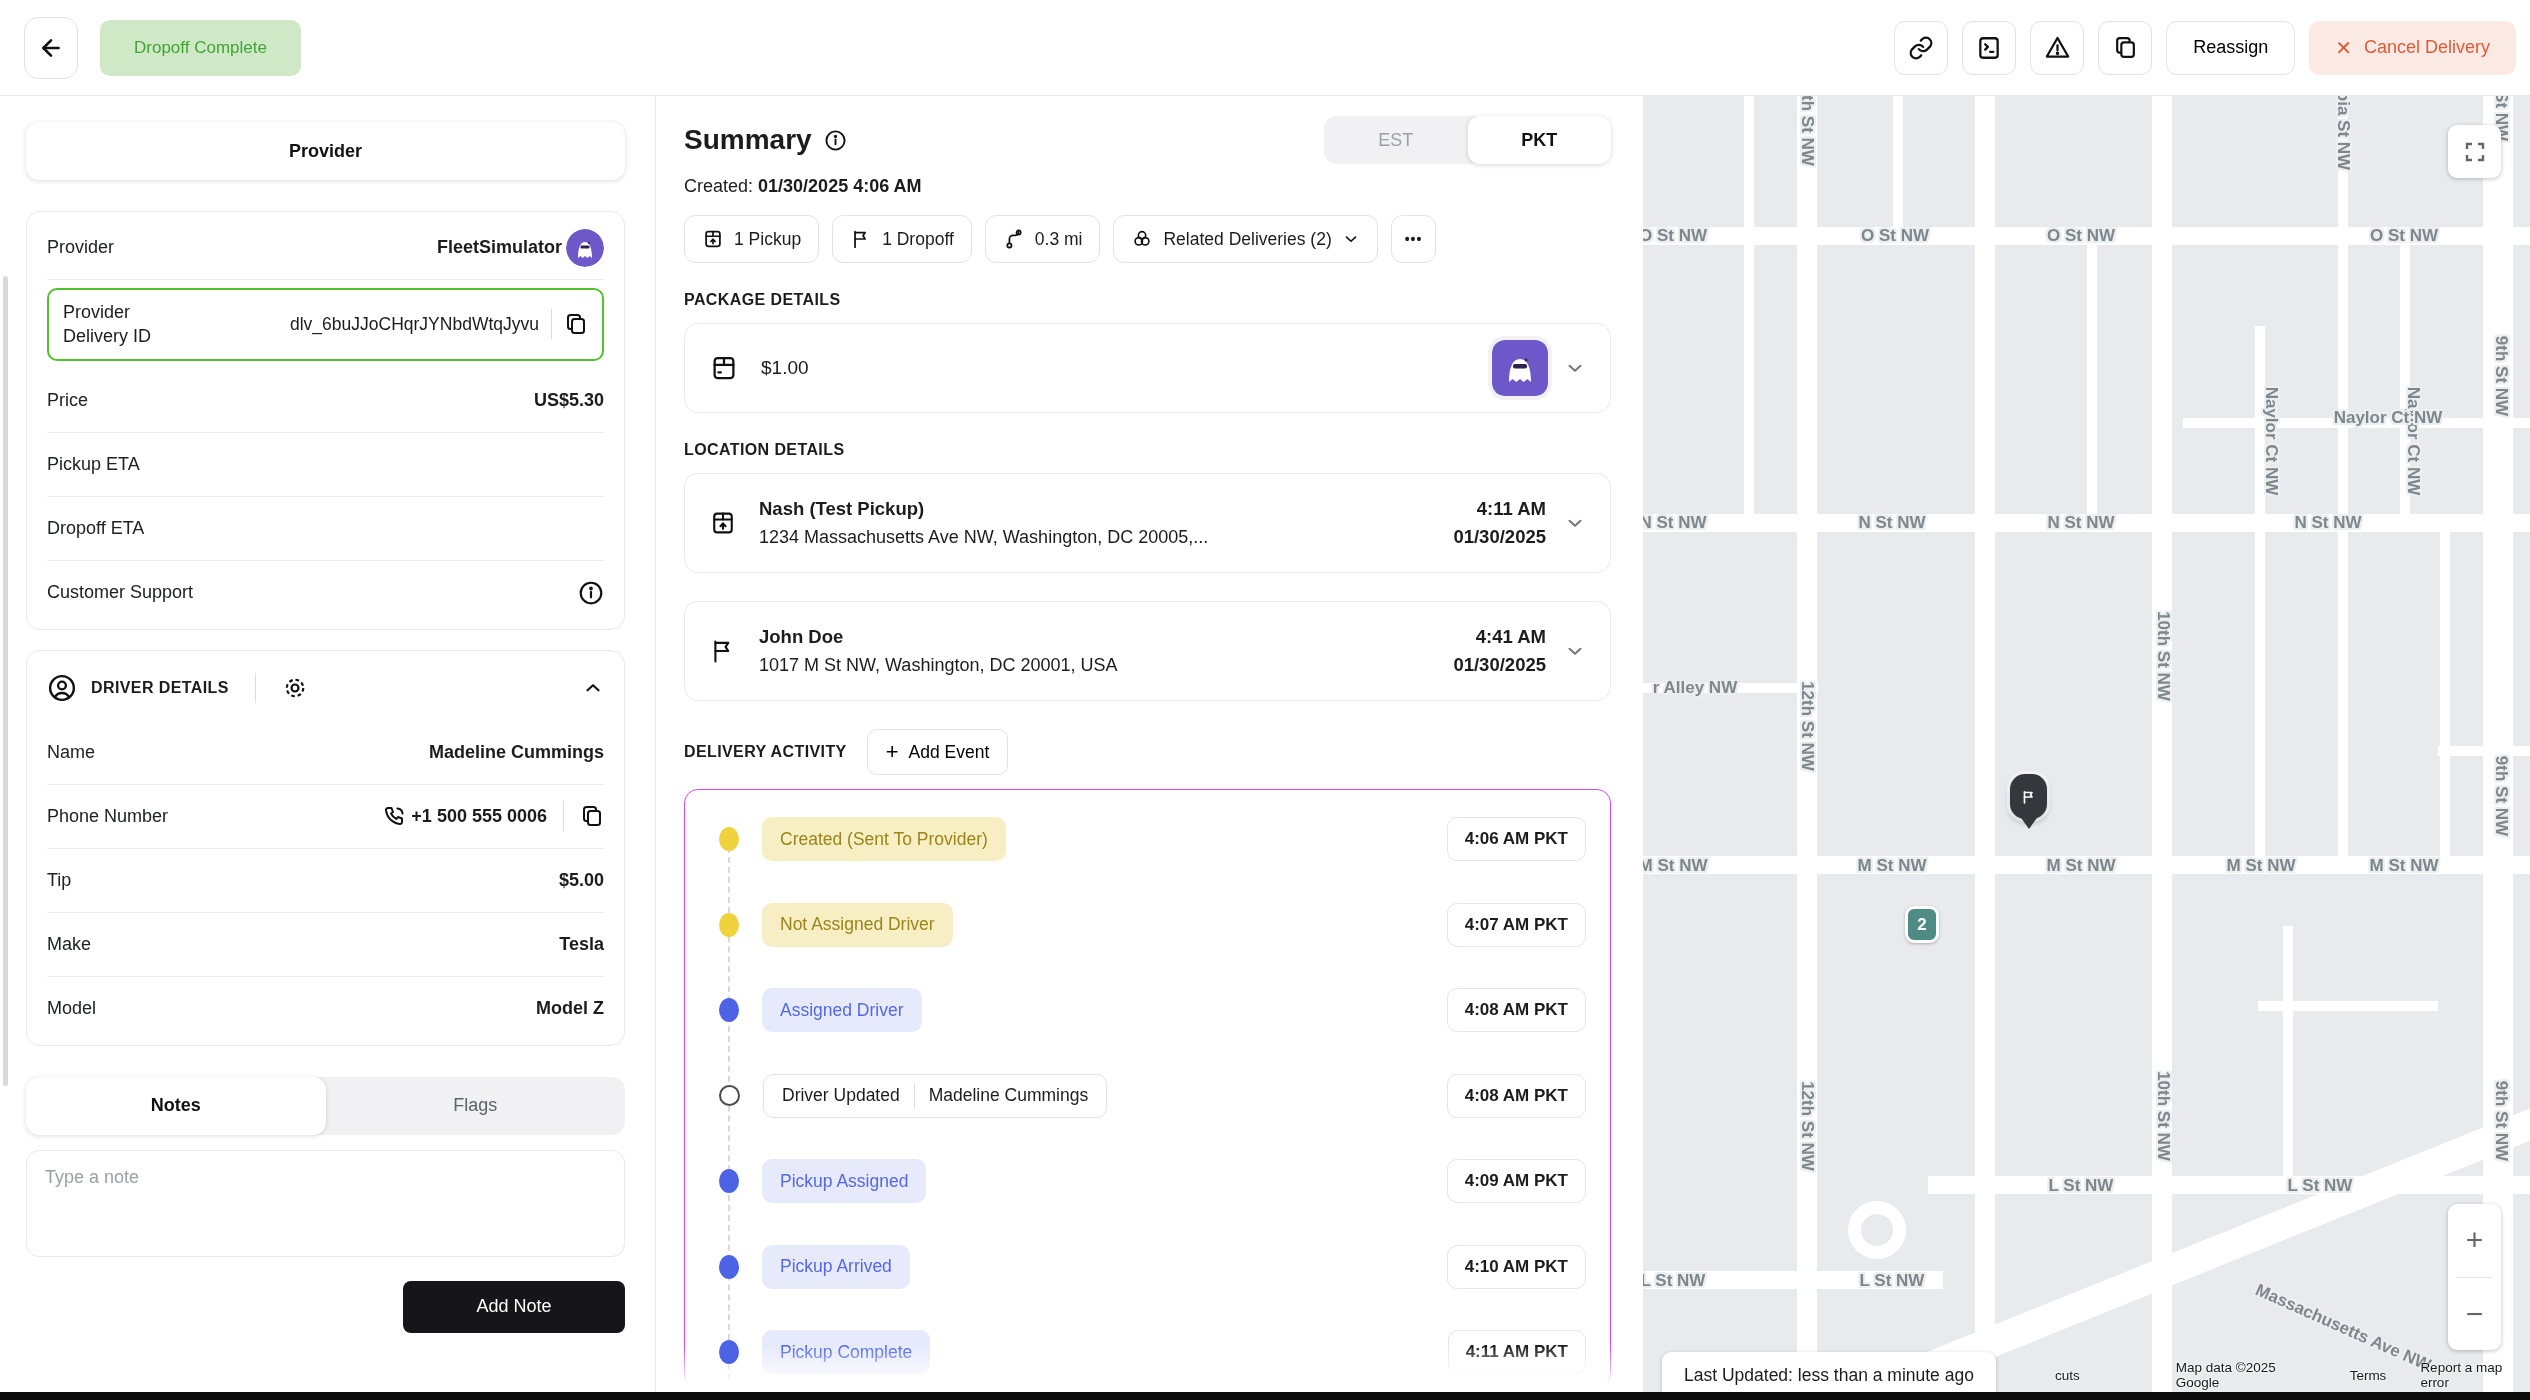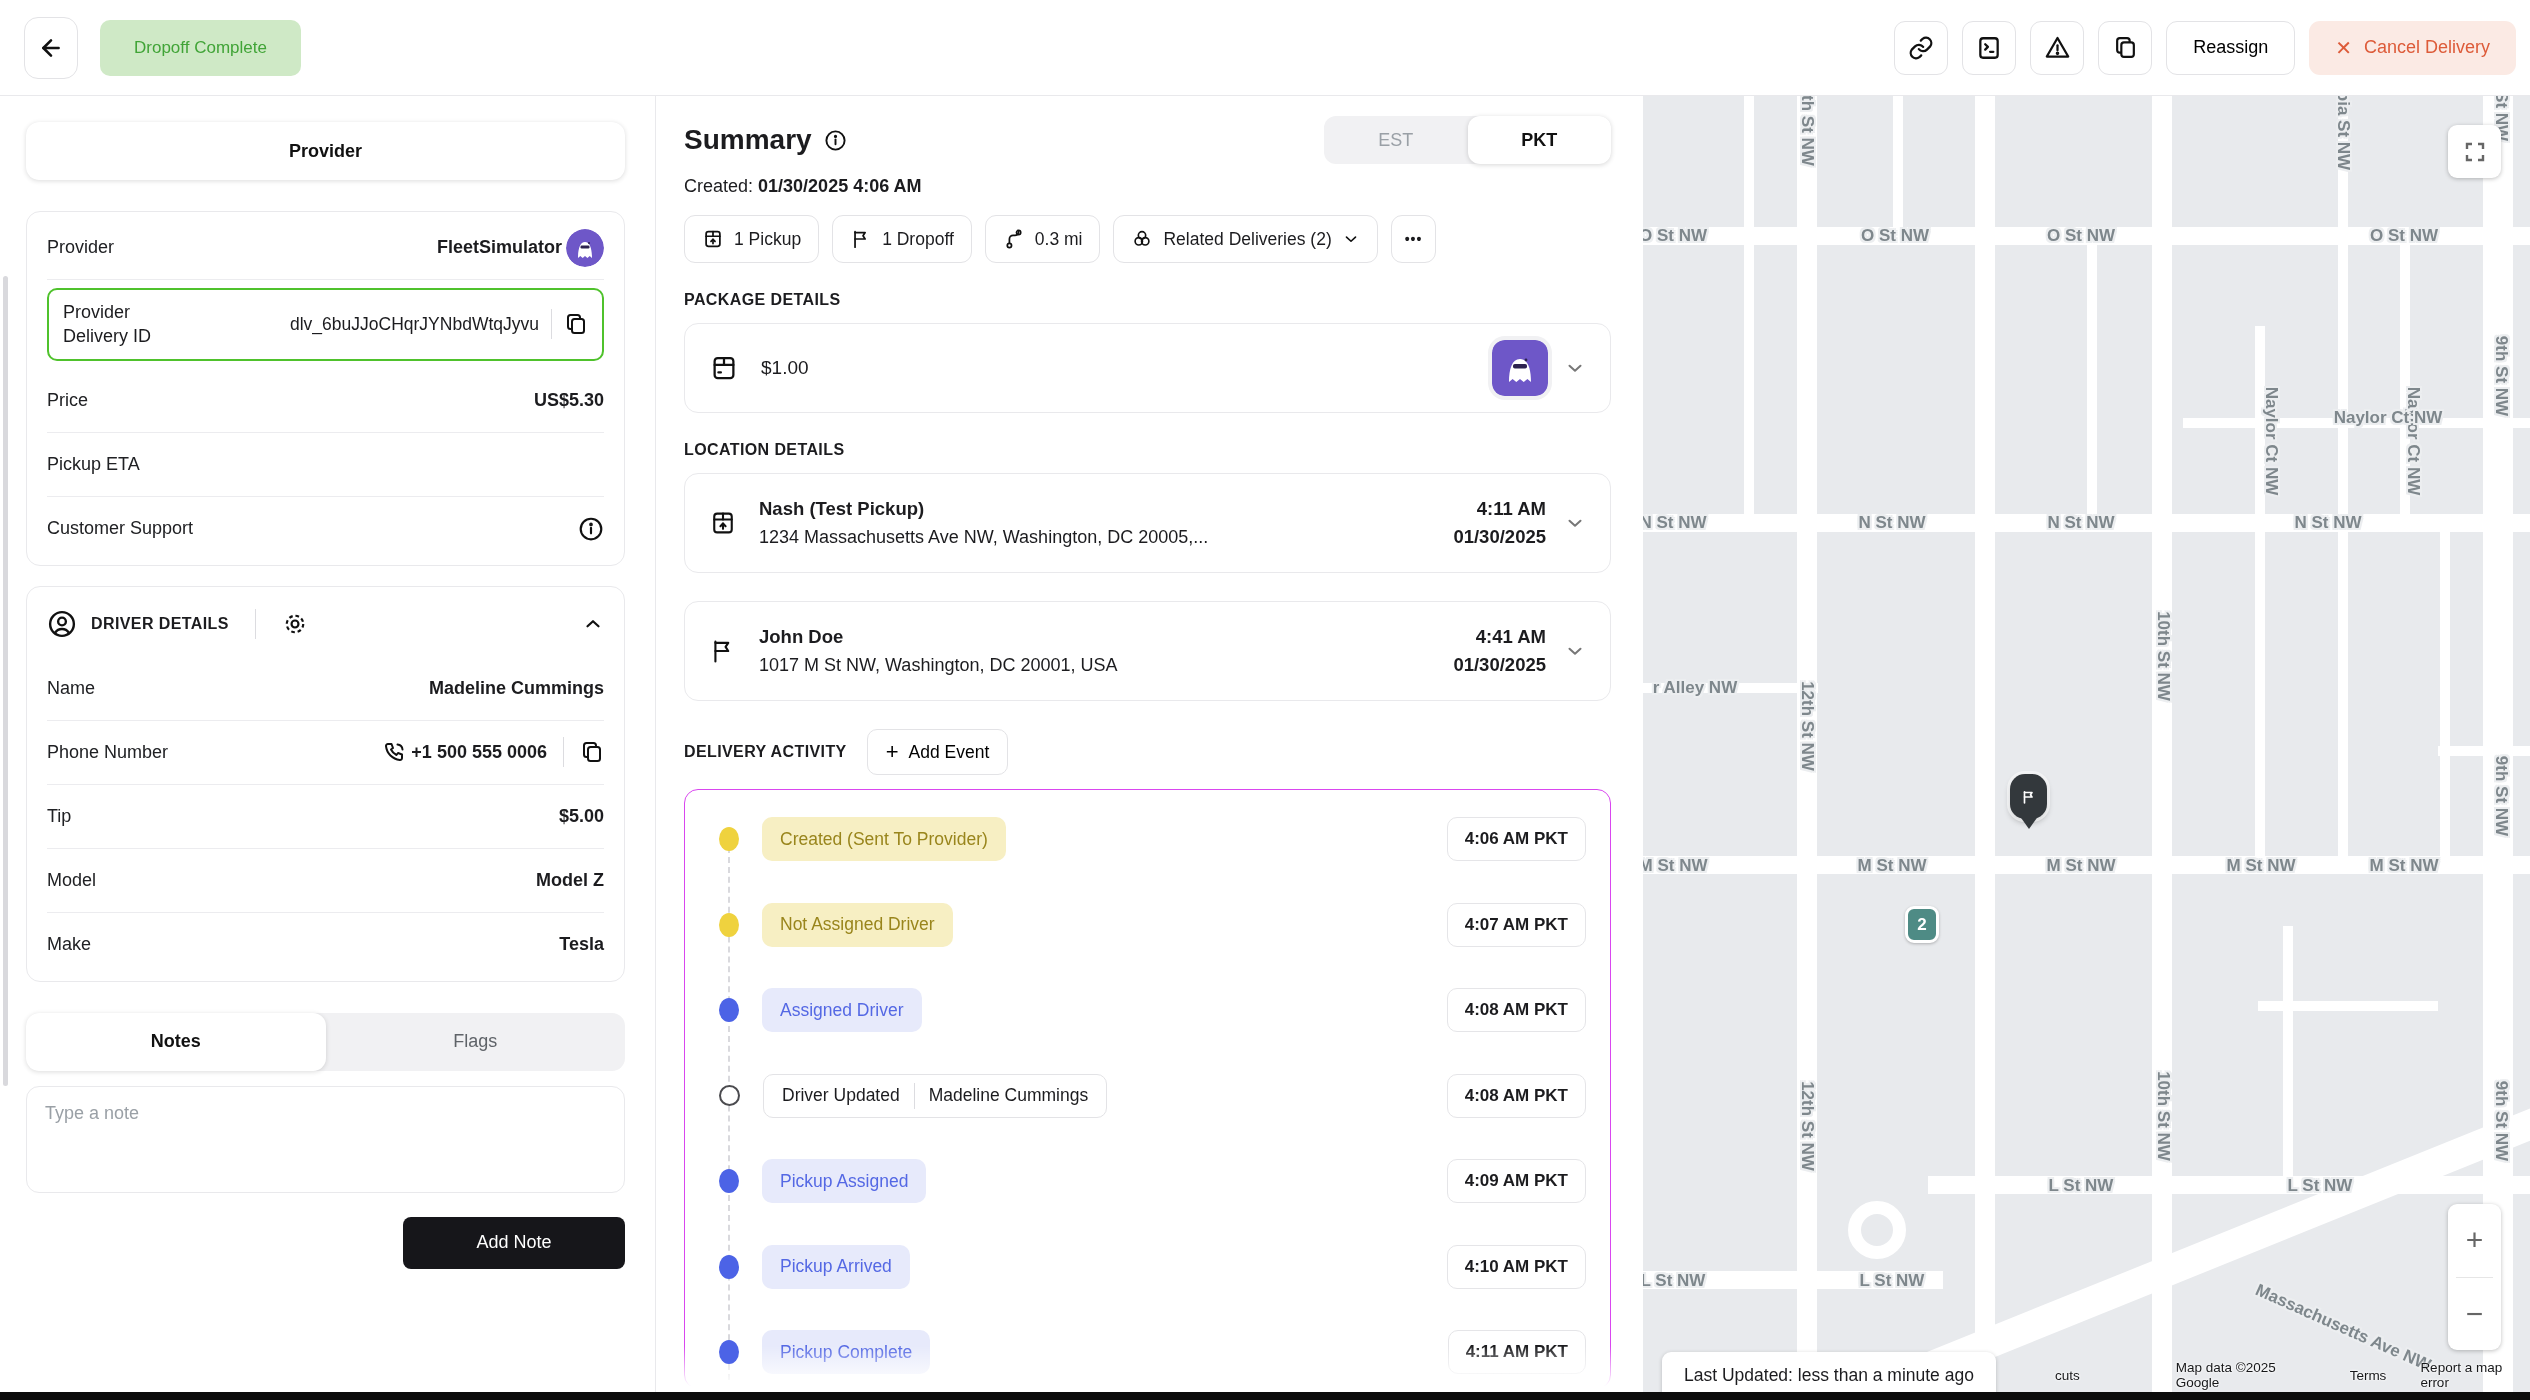--- a/index.html
+++ b/index.html
@@ -249,20 +249,24 @@
       </div>
       <div class="row">
         <span class="lbl">Price</span>
         <span class="val">US$5.30</span>
       </div>
       <div class="row">
         <span class="lbl">Pickup ETA</span>
         <span class="val"></span>
       </div>
       <div class="row">
+        <span class="lbl">Dropoff ETA</span>
+        <span class="val"></span>
+      </div>
+      <div class="row">
         <span class="lbl">Customer Support</span>
         <span class="val">
           <svg width="26" height="26" viewBox="0 0 24 24" fill="none" stroke="#111" stroke-width="2">
               <circle cx="12" cy="12" r="9.5"></circle>
               <path d="M12 11v5" stroke-linecap="round"></path>
               <circle cx="12" cy="7.8" r="0.7" fill="#111"></circle>
             </svg>
         </span>
       </div>
     </div>
@@ -311,26 +315,26 @@
                 <path d="M16 7V5.5A2.5 2.5 0 0 0 13.5 3h-7A2.5 2.5 0 0 0 4 5.5v9A2.5 2.5 0 0 0 6.5 17H8"></path>
               </svg>
           </span>
         </span>
       </div>
       <div class="row">
         <span class="lbl">Tip</span>
         <span class="val">$5.00</span>
       </div>
       <div class="row">
+        <span class="lbl">Make</span>
+        <span class="val">Tesla</span>
+      </div>
+      <div class="row">
         <span class="lbl">Model</span>
         <span class="val">Model Z</span>
-      </div>
-      <div class="row">
-        <span class="lbl">Make</span>
-        <span class="val">Tesla</span>
       </div>
     </div>
 
     <div class="seg-tabs notes-tabs">
       <div class="seg-tab active">Notes</div>
       <div class="seg-tab">Flags</div>
     </div>
     <textarea class="note-input" placeholder="Type a note" style=""></textarea>
     <button class="add-note-btn">Add Note</button>
   </aside>

